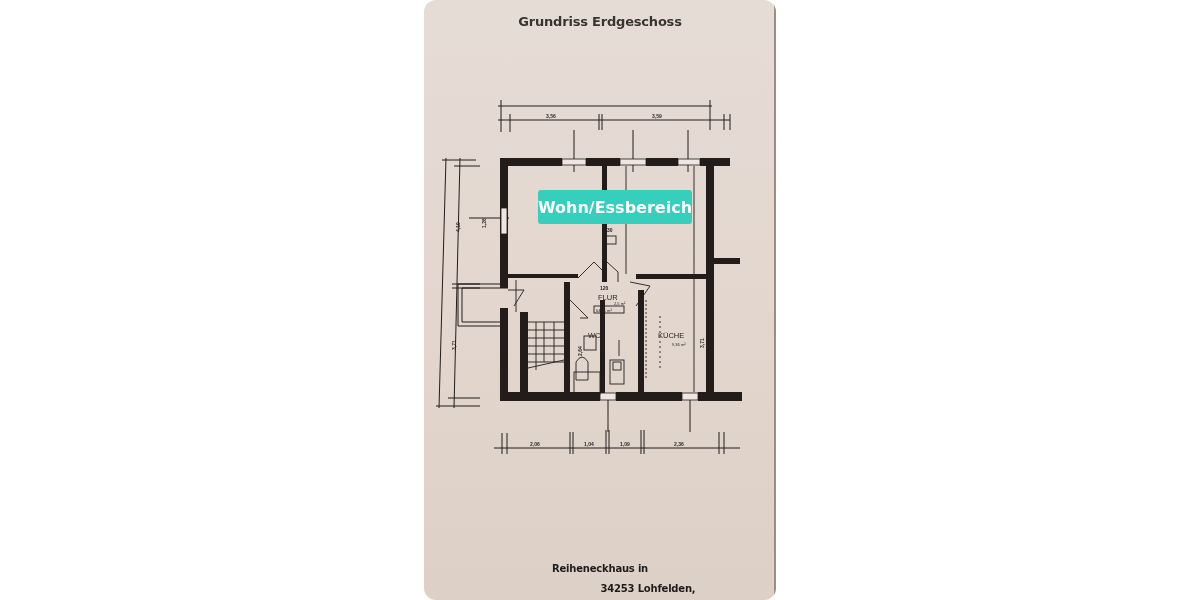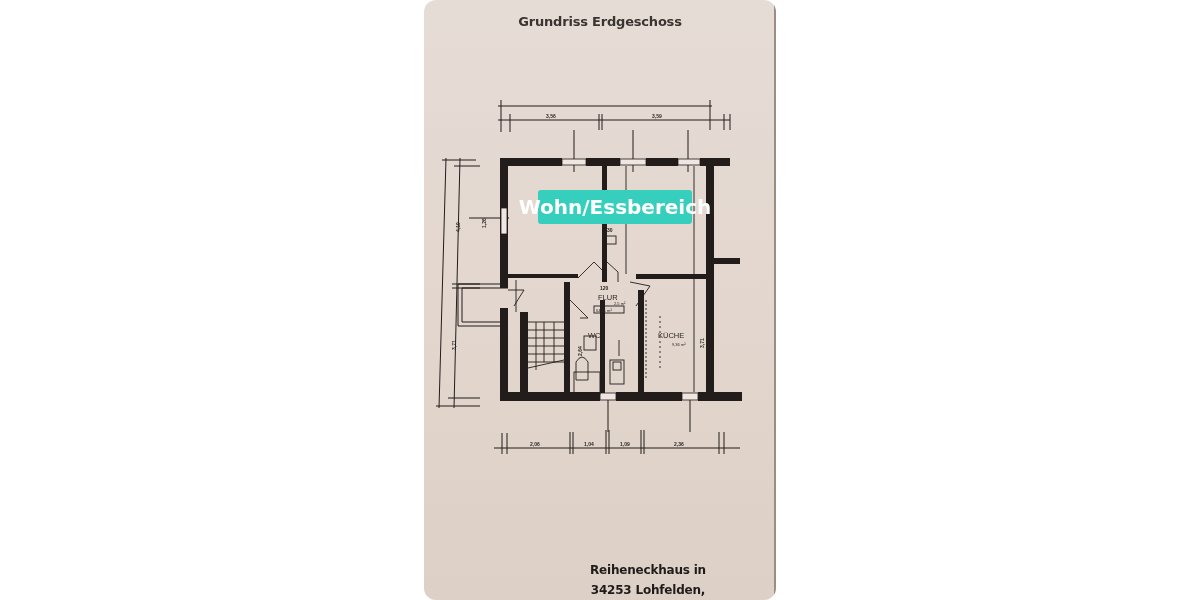--- a/index.html
+++ b/index.html
@@ -20,36 +20,35 @@
       background: #9c8d84;
     }
     .title {
       position: absolute; left: 0; width: 352px; top: 14px; text-align: center;
       font-size: 13px; font-weight: bold; color: #3a3431;
       font-family: "DejaVu Sans", sans-serif;
       letter-spacing: -0.2px;
     }
     .caption {
       position: absolute; left: 0; width: 352px; text-align: center;
-      font-size: 12px; font-weight: bold; color: #1e1b1a;
+      font-size: 10px; font-weight: bold; color: #1e1b1a;
       font-family: "DejaVu Sans", sans-serif;
       letter-spacing: -0.2px;
-      padding-left: 48px;
     }
     .caption.l1 { top: 563px; }
-    .caption.l2 { top: 583px; }
+    .caption.l2 { top: 583px; margin-left: 48px; }
     svg.plan { position: absolute; left: 0; top: 0; }
     .dim { font-family: "Liberation Sans", sans-serif; font-size: 5px; fill: #2b2624; font-weight: bold; }
     .room { font-family: "Liberation Sans", sans-serif; font-size: 7.5px; fill: #2b2624; }
     .room-sm { font-family: "Liberation Sans", sans-serif; font-size: 4px; fill: #2b2624; }
     .label-tag {
       position: absolute; left: 114px; top: 190px; width: 154px; height: 34px;
       background: #36cfbd; border-radius: 3px;
       display: flex; align-items: center; justify-content: center;
-      color: #ffffff; font-weight: bold; font-size: 20px;
+      color: #ffffff; font-weight: bold; font-size: 16px;
       font-family: "DejaVu Sans", sans-serif;
     }
   </style>
 </head>
 <body>
 
 <div class="paper">
   <div class="title">Grundriss Erdgeschoss</div>
 
   <svg class="plan" width="352" height="600" viewBox="0 0 352 600">

